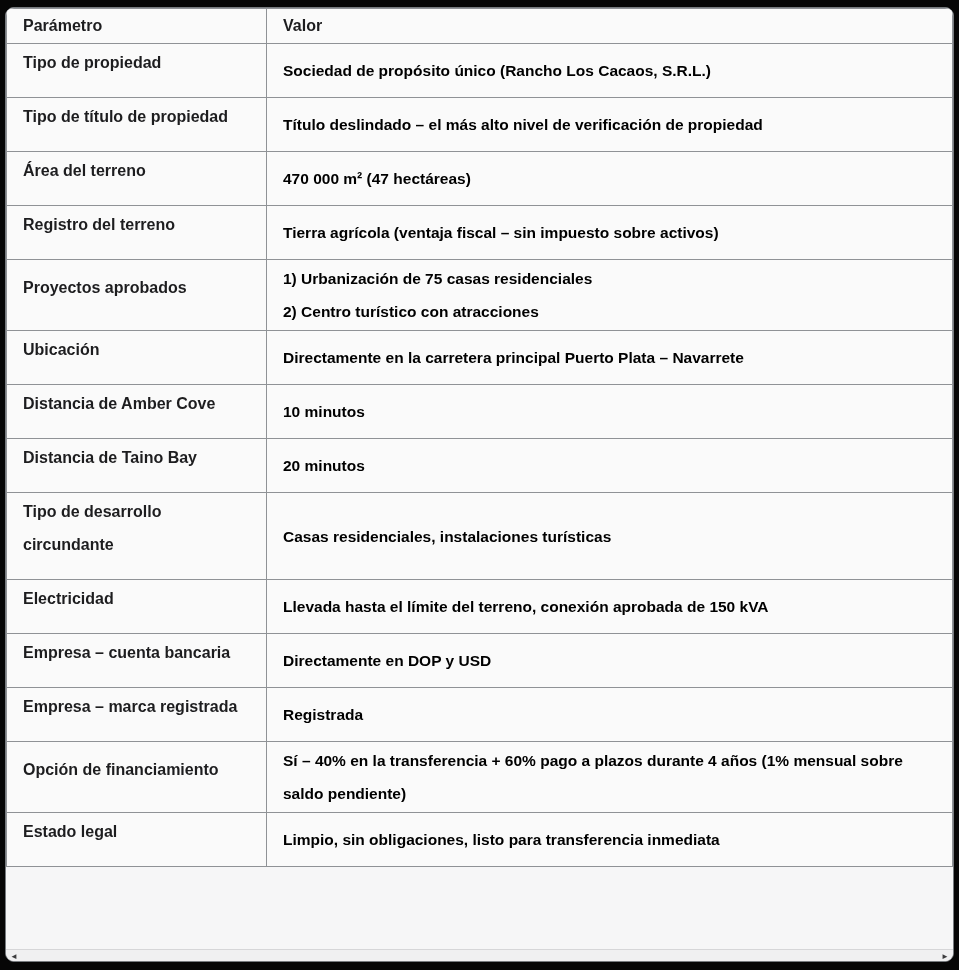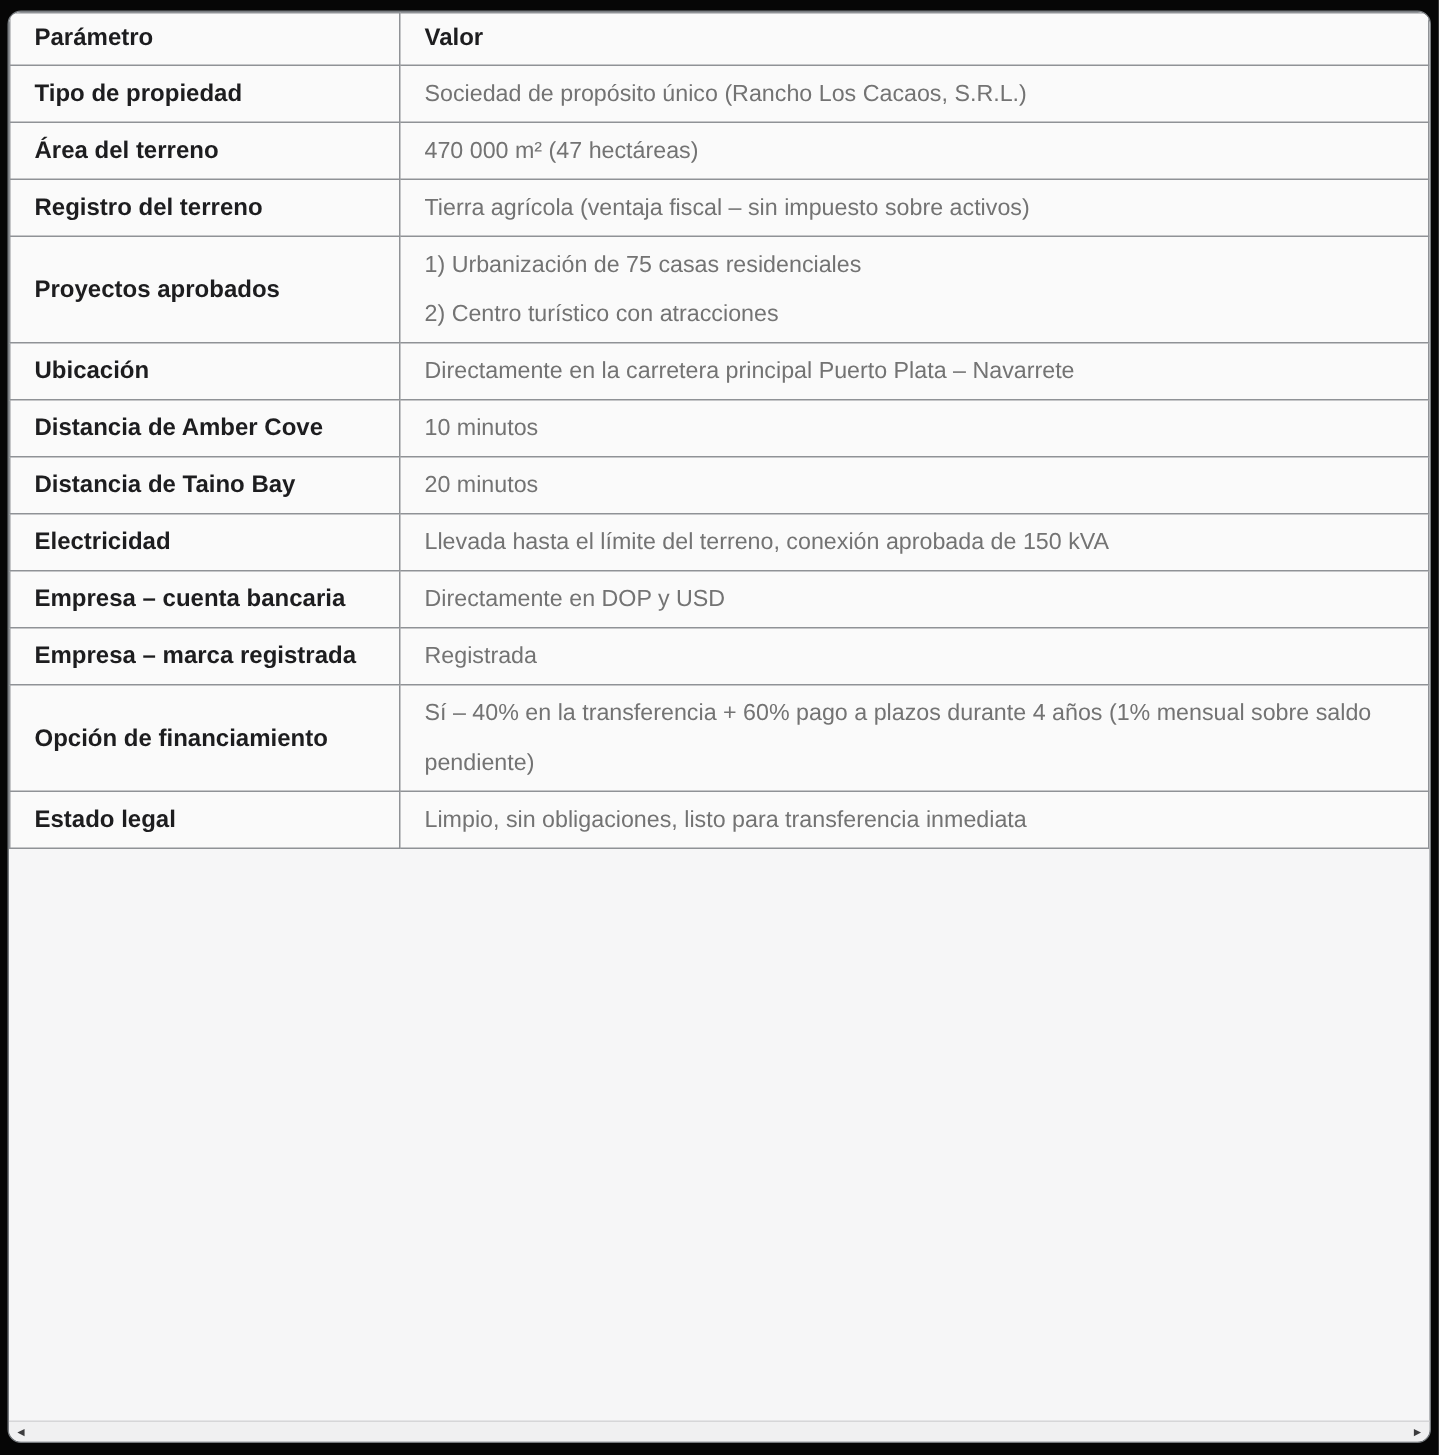--- a/index.html
+++ b/index.html
@@ -44,32 +44,32 @@
     overflow: hidden;
   }
   th {
     padding: 2px 16px;
     font-size: 16px;
     line-height: 30px;
     font-weight: bold;
     color: #1d1d1f;
   }
   td.param {
-    padding: 2px 22px 2px 16px;
+    padding: 2px 22px 18px 16px;
     font-size: 16px;
     line-height: 33px;
     font-weight: bold;
     color: #1d1d1f;
   }
   td.value {
     padding: 2px 16px;
     font-size: 15.5px;
     line-height: 33px;
-    font-weight: normal;
-    color: #737373;
+    font-weight: bold;
+    color: #000000;
   }
   td.value .line {
     line-height: 33px;
   }
   .spacer { flex: 1; }
   .hscrollbar {
     position: relative;
     height: 13px;
     background: #f0f0f1;
     border-top: 1px solid #d6d6d8;
@@ -108,20 +108,26 @@
         </tr>
       </thead>
       <tbody>
           <tr>
     <td class="param">Tipo de propiedad</td>
     <td class="value">
               <div class="line">Sociedad de propósito único (Rancho Los Cacaos, S.R.L.)</div>
             </td>
   </tr>
           <tr>
+    <td class="param">Tipo de título de propiedad</td>
+    <td class="value">
+              <div class="line">Título deslindado – el más alto nivel de verificación de propiedad</div>
+            </td>
+  </tr>
+          <tr>
     <td class="param">Área del terreno</td>
     <td class="value">
               <div class="line">470 000 m² (47 hectáreas)</div>
             </td>
   </tr>
           <tr>
     <td class="param">Registro del terreno</td>
     <td class="value">
               <div class="line">Tierra agrícola (ventaja fiscal – sin impuesto sobre activos)</div>
             </td>
@@ -142,20 +148,26 @@
           <tr>
     <td class="param">Distancia de Amber Cove</td>
     <td class="value">
               <div class="line">10 minutos</div>
             </td>
   </tr>
           <tr>
     <td class="param">Distancia de Taino Bay</td>
     <td class="value">
               <div class="line">20 minutos</div>
+            </td>
+  </tr>
+          <tr>
+    <td class="param">Tipo de desarrollo circundante</td>
+    <td class="value">
+              <div class="line">Casas residenciales, instalaciones turísticas</div>
             </td>
   </tr>
           <tr>
     <td class="param">Electricidad</td>
     <td class="value">
               <div class="line">Llevada hasta el límite del terreno, conexión aprobada de 150 kVA</div>
             </td>
   </tr>
           <tr>
     <td class="param">Empresa – cuenta bancaria</td>

